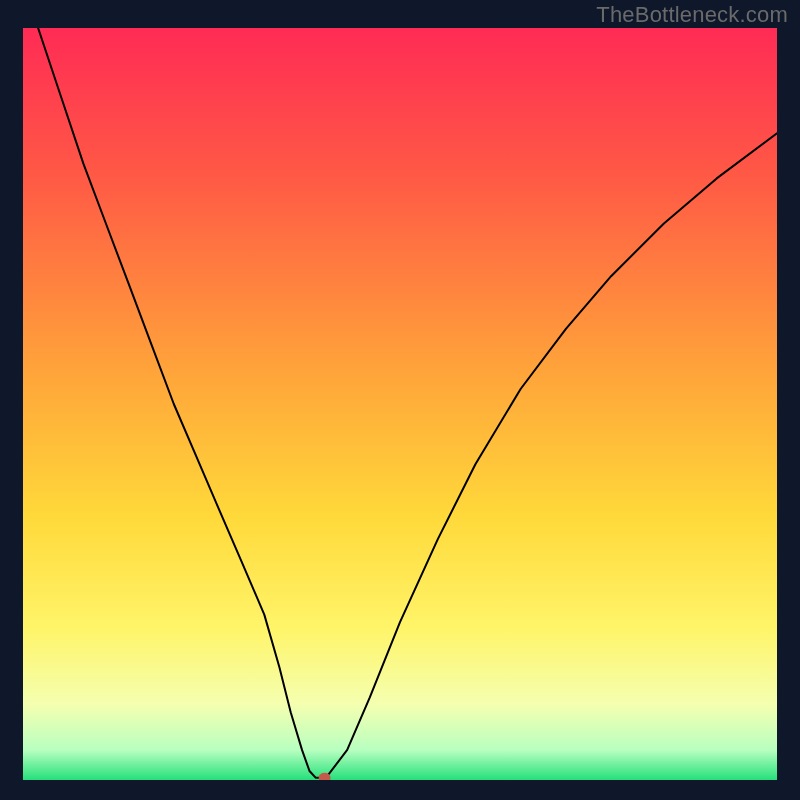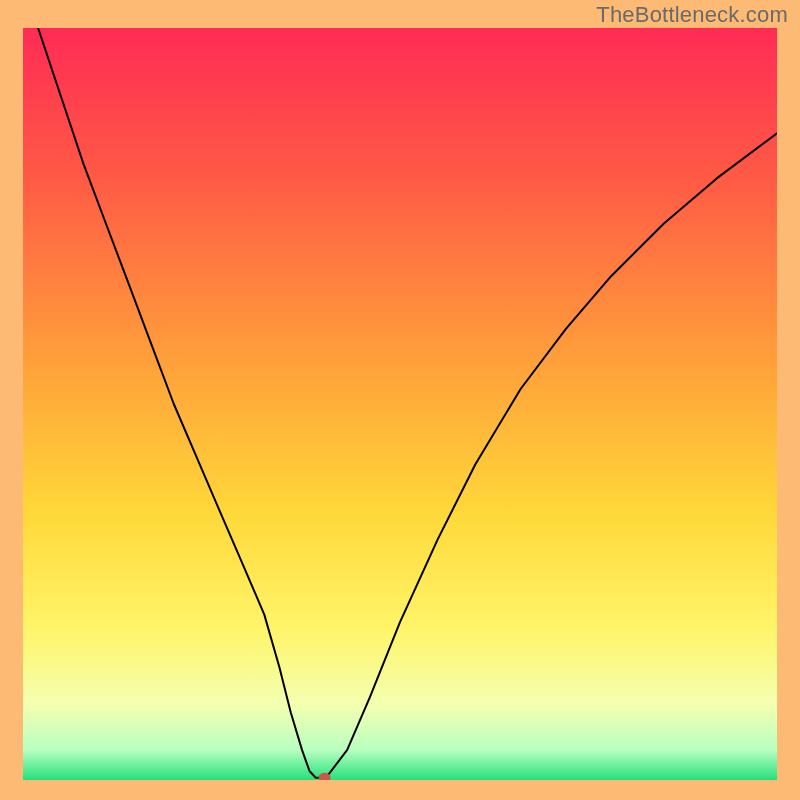--- a/index.html
+++ b/index.html
@@ -8,21 +8,21 @@
     width: 800px;
     height: 800px;
     background: #000;
     font-family: Arial, Helvetica, sans-serif;
     overflow: hidden;
   }
   .frame {
     position: relative;
     width: 800px;
     height: 800px;
-    background: #fdba74;
+    background: #0f172a;
   }
   .attribution {
     position: absolute;
     top: 2px;
     right: 12px;
     color: #6a6a6a;
     font-size: 22px;
     font-weight: 400;
     letter-spacing: 0.2px;
     z-index: 5;

